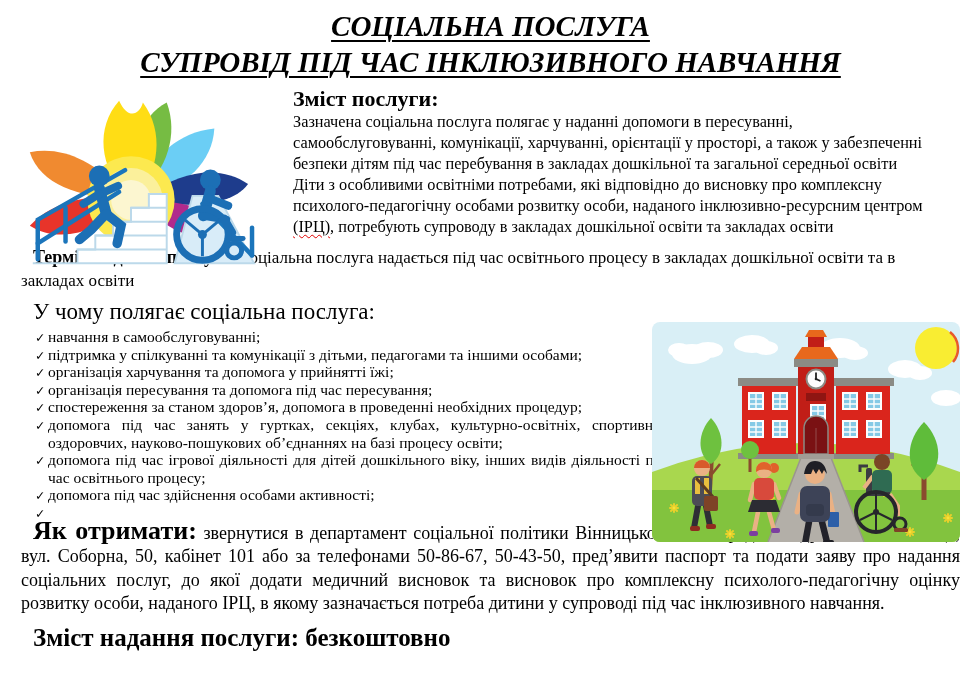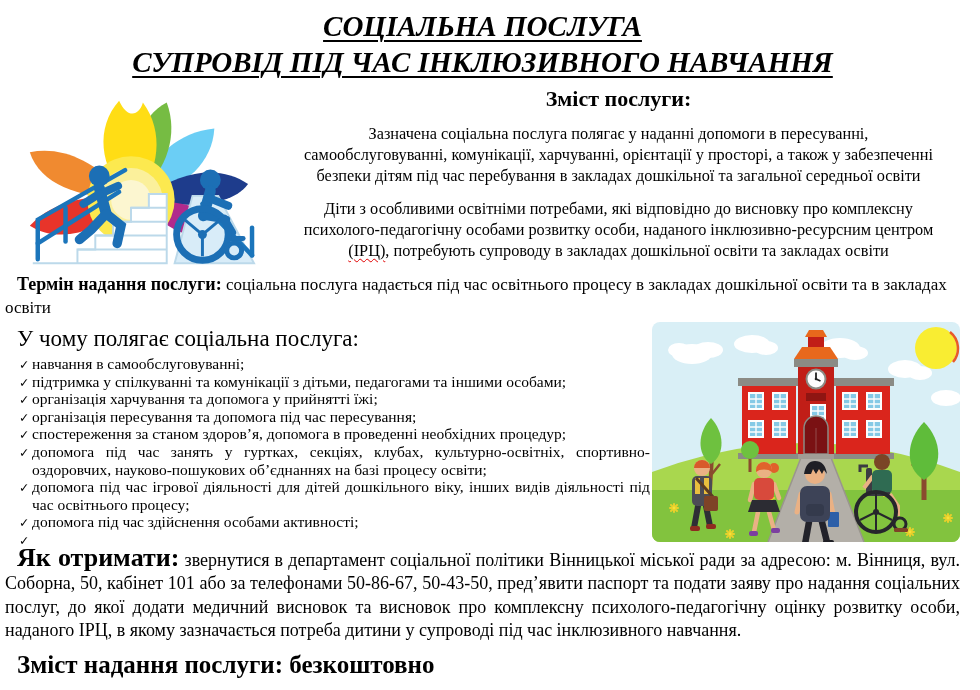--- a/index.html
+++ b/index.html
@@ -1,32 +1,32 @@
 <!DOCTYPE html>
 <html lang="uk"><head>
 <meta charset="utf-8">
 <style>
   html,body{margin:0;padding:0;}
   body{
     width:980px;height:690px;background:#ffffff;color:#000;
     font-family:"Liberation Serif","DejaVu Serif",serif;
     position:relative;overflow:hidden;
   }
-  .page{position:absolute;inset:0;padding:6px 20px 0 5px;box-sizing:border-box;}
+  .page{position:absolute;inset:0;padding:6px 20px 0 21px;box-sizing:border-box;}
 
   
   .title{text-align:center;font-style:italic;font-weight:bold;
          font-size:29px;line-height:36px;margin:2px 0 0 0;}
   .title .line{text-decoration:underline;text-decoration-thickness:2px;text-underline-offset:4px;}
 
   
   .logo-fig{position:absolute;left:8px;top:92px;width:248px;height:175px;margin:0;}
-  .top-text{margin-left:272px;margin-top:6px;text-align:center;}
+  .top-text{margin-left:272px;margin-top:6px;}
   h2.sec{font-size:22px;font-weight:bold;margin:0;line-height:25px;}
-  .top-text p{margin:12px;font-size:16.3px;line-height:21px;white-space:pre-line;}
+  .top-text p{margin:0;font-size:16.3px;line-height:21px;white-space:pre-line;}
   .misspell{text-decoration-line:underline;text-decoration-style:wavy;
             text-decoration-color:#e00000;text-decoration-thickness:1px;text-underline-offset:2px;}
 
   
   .termin{margin:9px 0 0 0;font-size:17px;line-height:23px;text-indent:12px;}
   .bighead{font-size:18px;font-weight:bold;}
 
   
   .polyagaye-head{font-size:23px;font-weight:normal;margin:6px 0 3px 0;text-indent:12px;line-height:27px;}
   .checklist{list-style:none;margin:0;padding:0;width:645px;}

